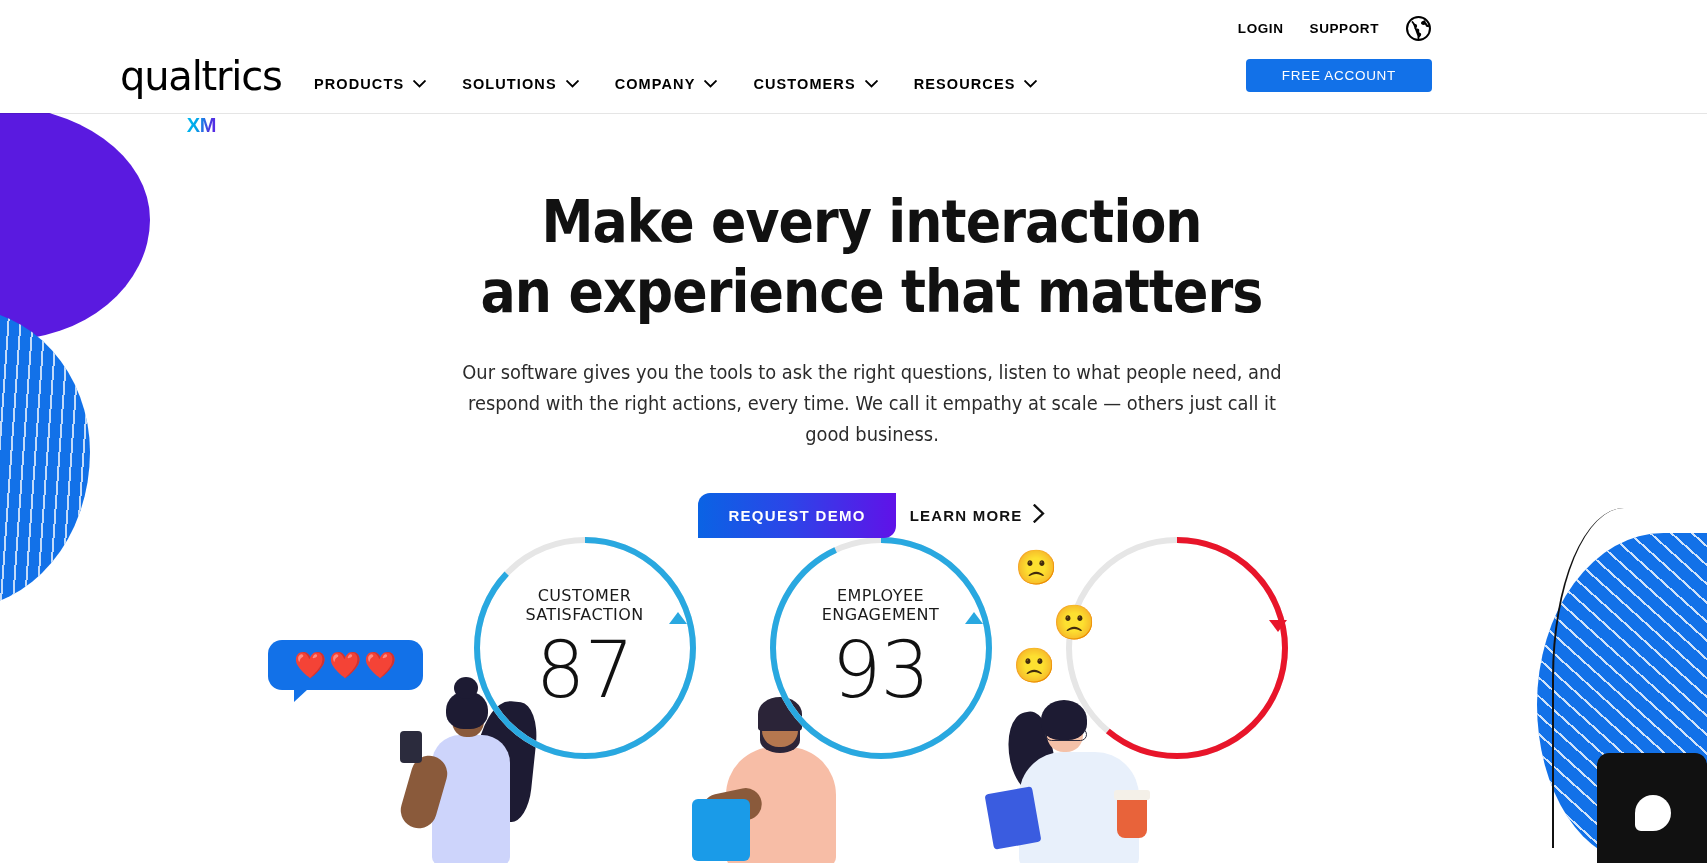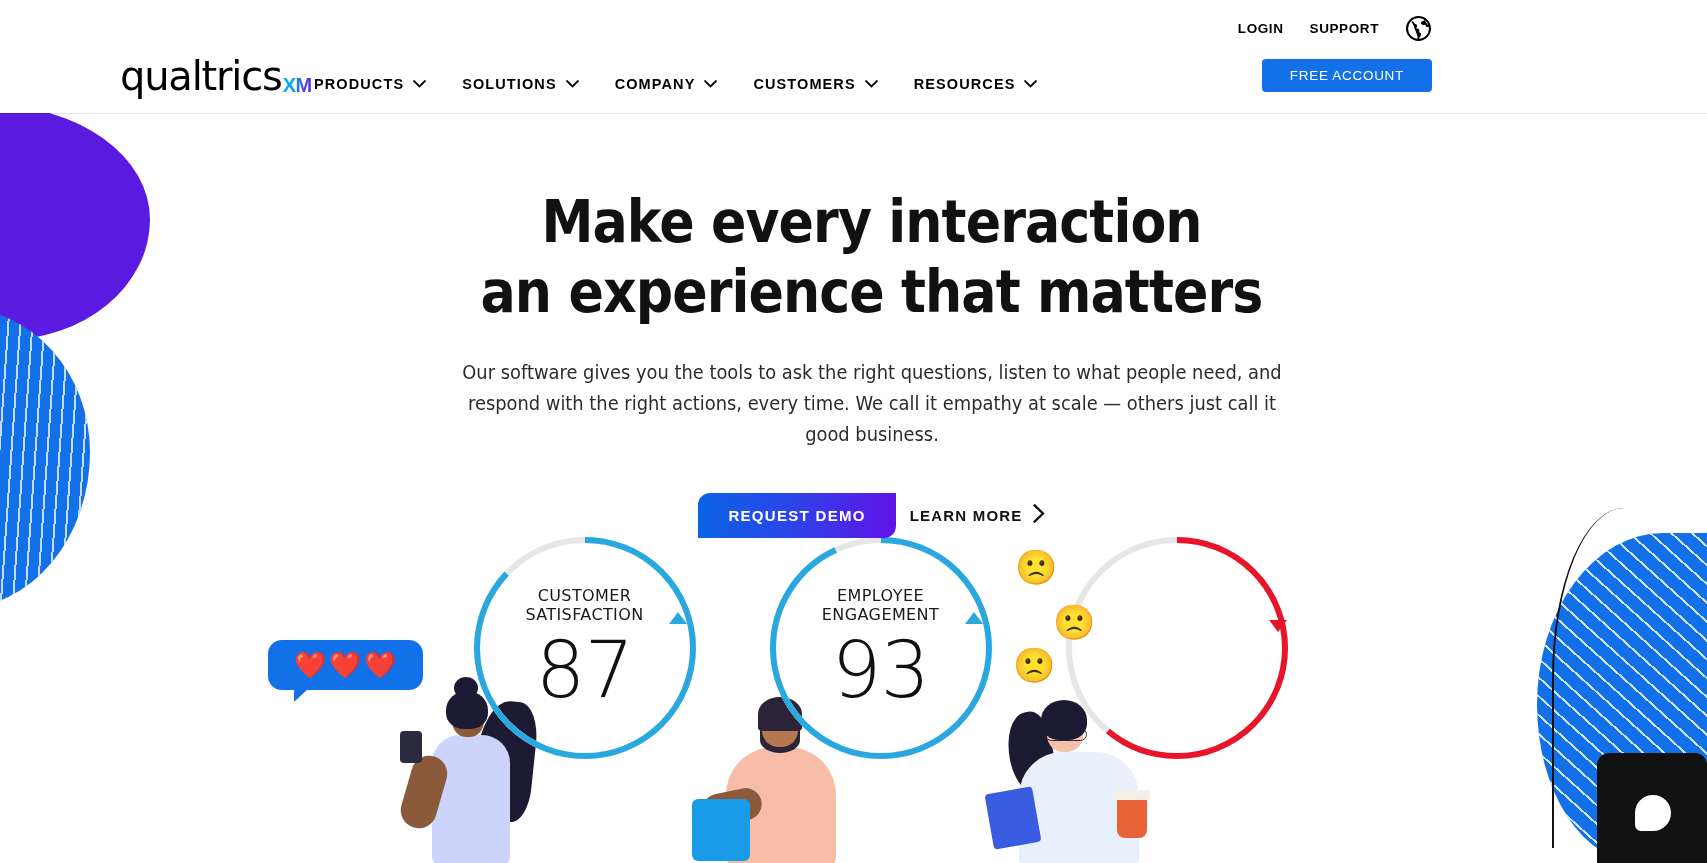--- a/index.html
+++ b/index.html
@@ -53,22 +53,23 @@
     width: 27px; height: 27px;
     cursor: pointer;
     display: block;
   }
 
   .logo-wrap {
     position: absolute;
     left: 120px;
     top: 56px;
     display: flex;
-    align-items: flex-start;
+    align-items: center;
     cursor: pointer;
+    flex-direction: column;
   }
   .logo-word {
     font-family: "DejaVu Sans", sans-serif;
     font-size: 40px;
     font-weight: 400;
     letter-spacing: -1.2px;
     color: #000000;
     line-height: 40px;
   }
   .logo-xm {
@@ -111,21 +112,21 @@
   .chev {
     display: block;
     width: 13px; height: 8px;
   }
 
   .free-account-btn {
     position: absolute;
     right: 275px;
     top: 59px;
     height: 33px;
-    padding: 0 28px;
+    padding: 0 36px;
     background: #1271e8;
     color: #ffffff;
     border: none;
     border-radius: 4px;
     font-family: "Liberation Sans", sans-serif;
     font-size: 13.5px;
     font-weight: 400;
     letter-spacing: 0.7px;
     cursor: pointer;
     white-space: nowrap;

